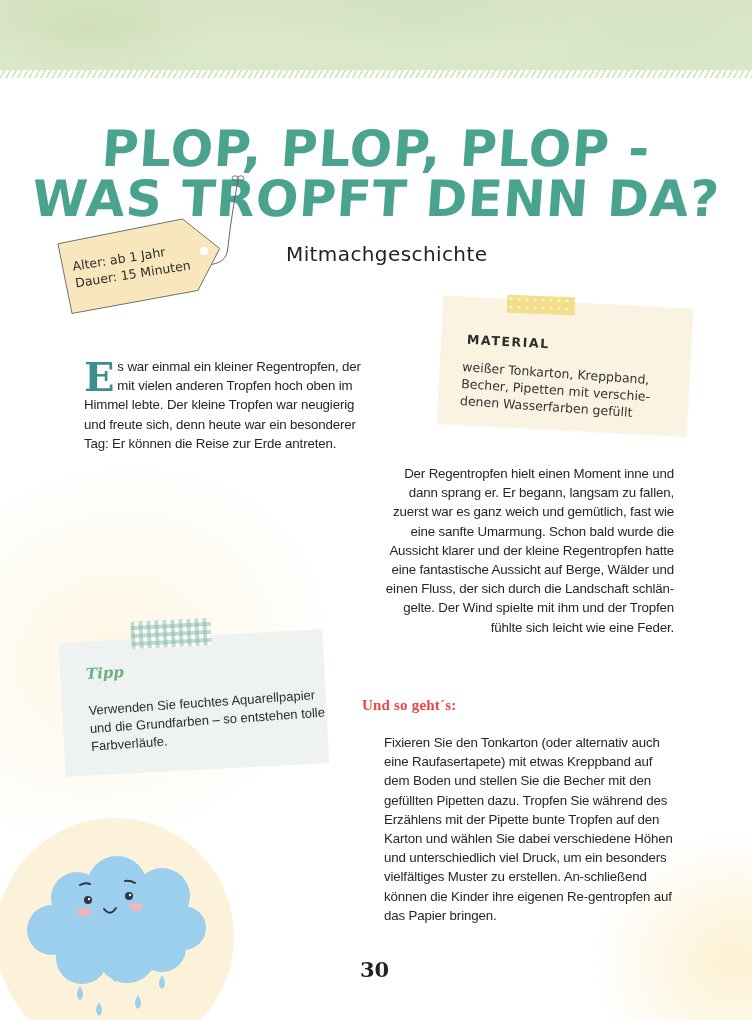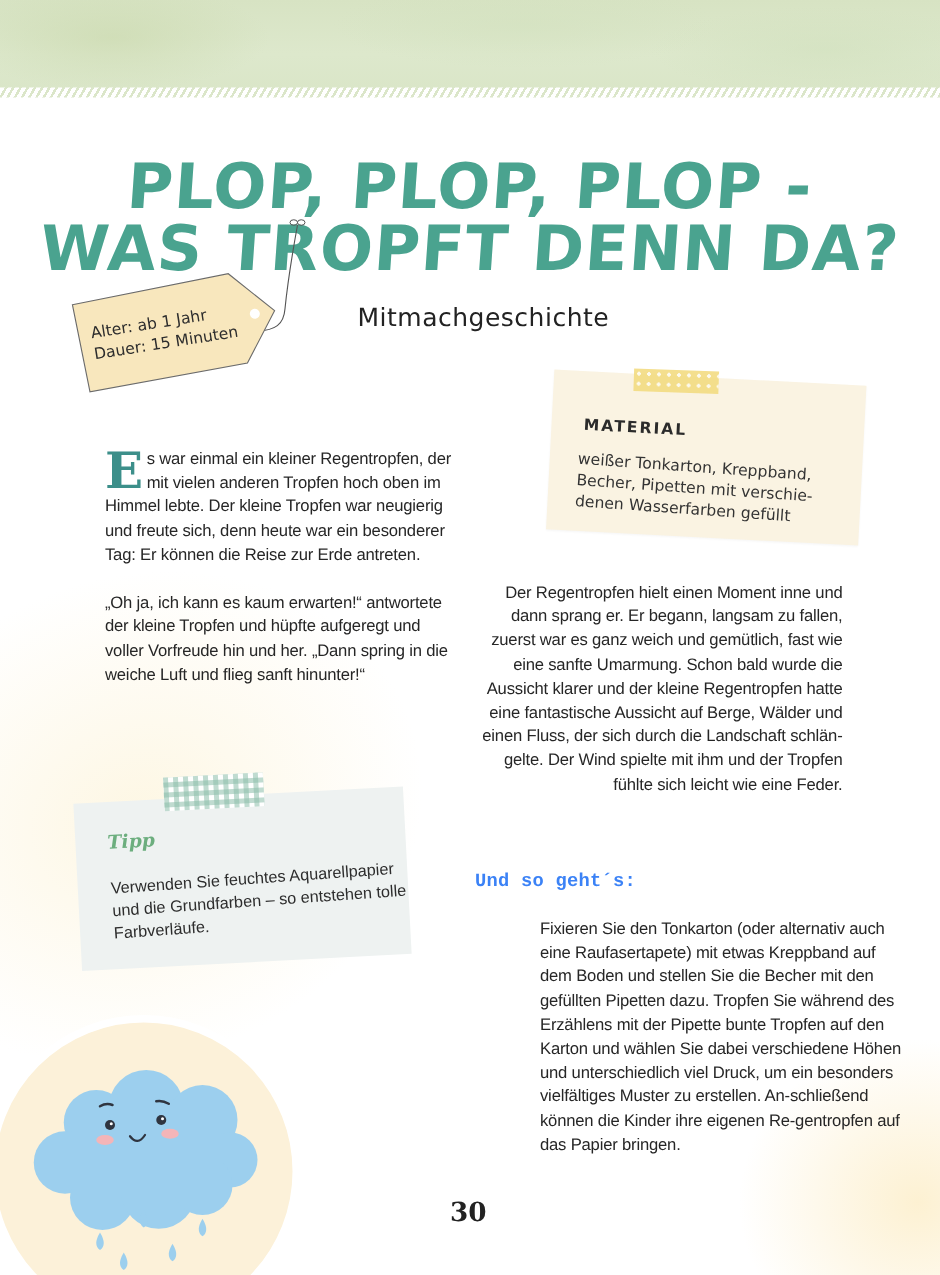--- a/index.html
+++ b/index.html
@@ -93,24 +93,24 @@
     }
     .body-text p { margin-bottom: 19.2px; }
     .col-left { left: 84px; top: 357px; width: 280px; }
     .col-right-1 { left: 384px; top: 464px; width: 290px; text-align: right; }
     .drop-cap {
       float: left; font-family: "DejaVu Serif", serif; font-weight: bold;
       font-size: 40px; line-height: 34px; color: #3c8f8a; margin: 3px 3px 0 0;
     }
 
     .section-heading {
-      position: absolute; left: 380px; top: 697px;
-      font-family: Liberation Mono, monospace; font-size: 15px; font-weight: bold; color: #3b82f6; letter-spacing: 0.2px;
-    }
-    .col-right-2 { left: 384px; top: 733px; width: 290px; margin-left: 48px; }
+      position: absolute; left: 362px; top: 697px;
+      font-family: Liberation Serif, serif; font-size: 15px; font-weight: bold; color: #ef4444; letter-spacing: 0.2px;
+    }
+    .col-right-2 { left: 384px; top: 733px; width: 290px; }
 
     
     .tipp-note {
       position: absolute; left: 62px; top: 636px; width: 264px; height: 134px;
       background: #eef2f1; transform: rotate(-3deg);
     }
     .tipp-tape {
       position: absolute; left: 131px; top: 620px; width: 80px; height: 27px;
       background-color: #ffffff;
       background-image:
@@ -174,21 +174,20 @@
 
 <div class="material-note"></div>
 <div class="material-tape"></div>
 <div class="material-heading">MATERIAL</div>
 <div class="material-text">weißer Tonkarton, Kreppband, Becher, Pipetten mit verschie-denen Wasserfarben gefüllt</div>
 
 <div class="body-text col-left">
   <p>
     <span class="drop-cap">E</span><span>s war einmal ein kleiner Regentropfen, der mit vielen anderen Tropfen hoch oben im Himmel lebte. Der kleine Tropfen war neugierig und freute sich, denn heute war ein besonderer Tag: Er können die Reise zur Erde antreten.</span>
   </p>
-  <p>„Oh ja, ich kann es kaum erwarten!“ antwortete der kleine Tropfen und hüpfte aufgeregt und voller Vorfreude hin und her. „Dann spring in die weiche Luft und flieg sanft hinunter!“</p>
 </div>
 
 <div class="body-text col-right-1">
   <p>Der Regentropfen hielt einen Moment inne und dann sprang er. Er begann, langsam zu fallen, zuerst war es ganz weich und gemütlich, fast wie eine sanfte Umarmung. Schon bald wurde die Aussicht klarer und der kleine Regentropfen hatte eine fantastische Aussicht auf Berge, Wälder und einen Fluss, der sich durch die Landschaft schlän-gelte. Der Wind spielte mit ihm und der Tropfen fühlte sich leicht wie eine Feder.</p>
 </div>
 
 <h2 class="section-heading">Und so geht´s:</h2>
 <div class="body-text col-right-2">
   <p>Fixieren Sie den Tonkarton (oder alternativ auch eine Raufasertapete) mit etwas Kreppband auf dem Boden und stellen Sie die Becher mit den gefüllten Pipetten dazu. Tropfen Sie während des Erzählens mit der Pipette bunte Tropfen auf den Karton und wählen Sie dabei verschiedene Höhen und unterschiedlich viel Druck, um ein besonders vielfältiges Muster zu erstellen. An-schließend können die Kinder ihre eigenen Re-gentropfen auf das Papier bringen.</p>
 </div>

